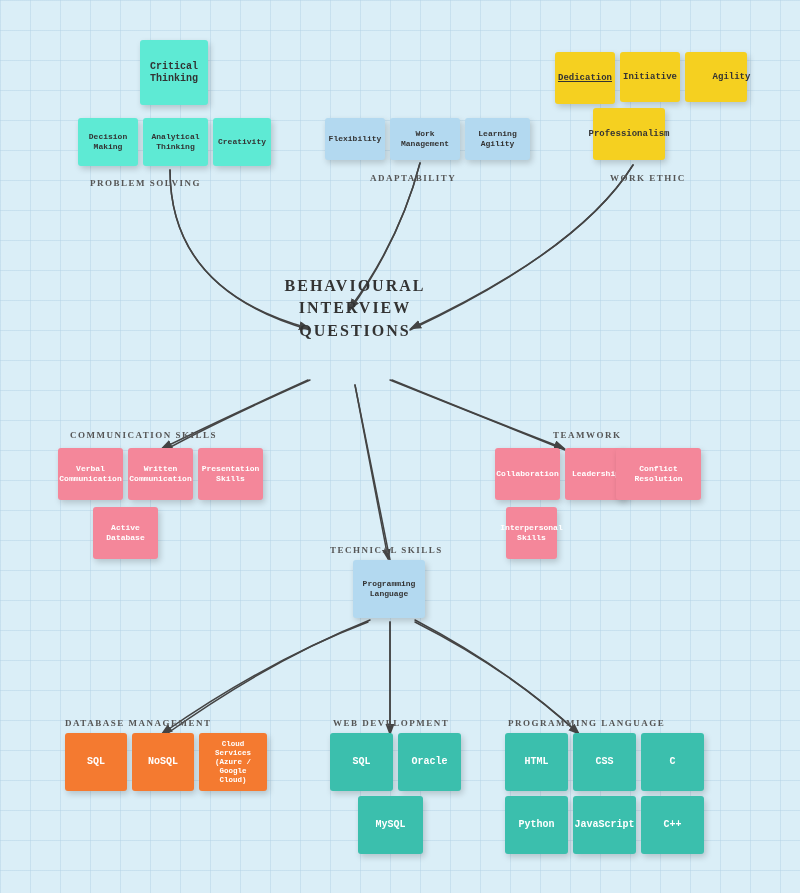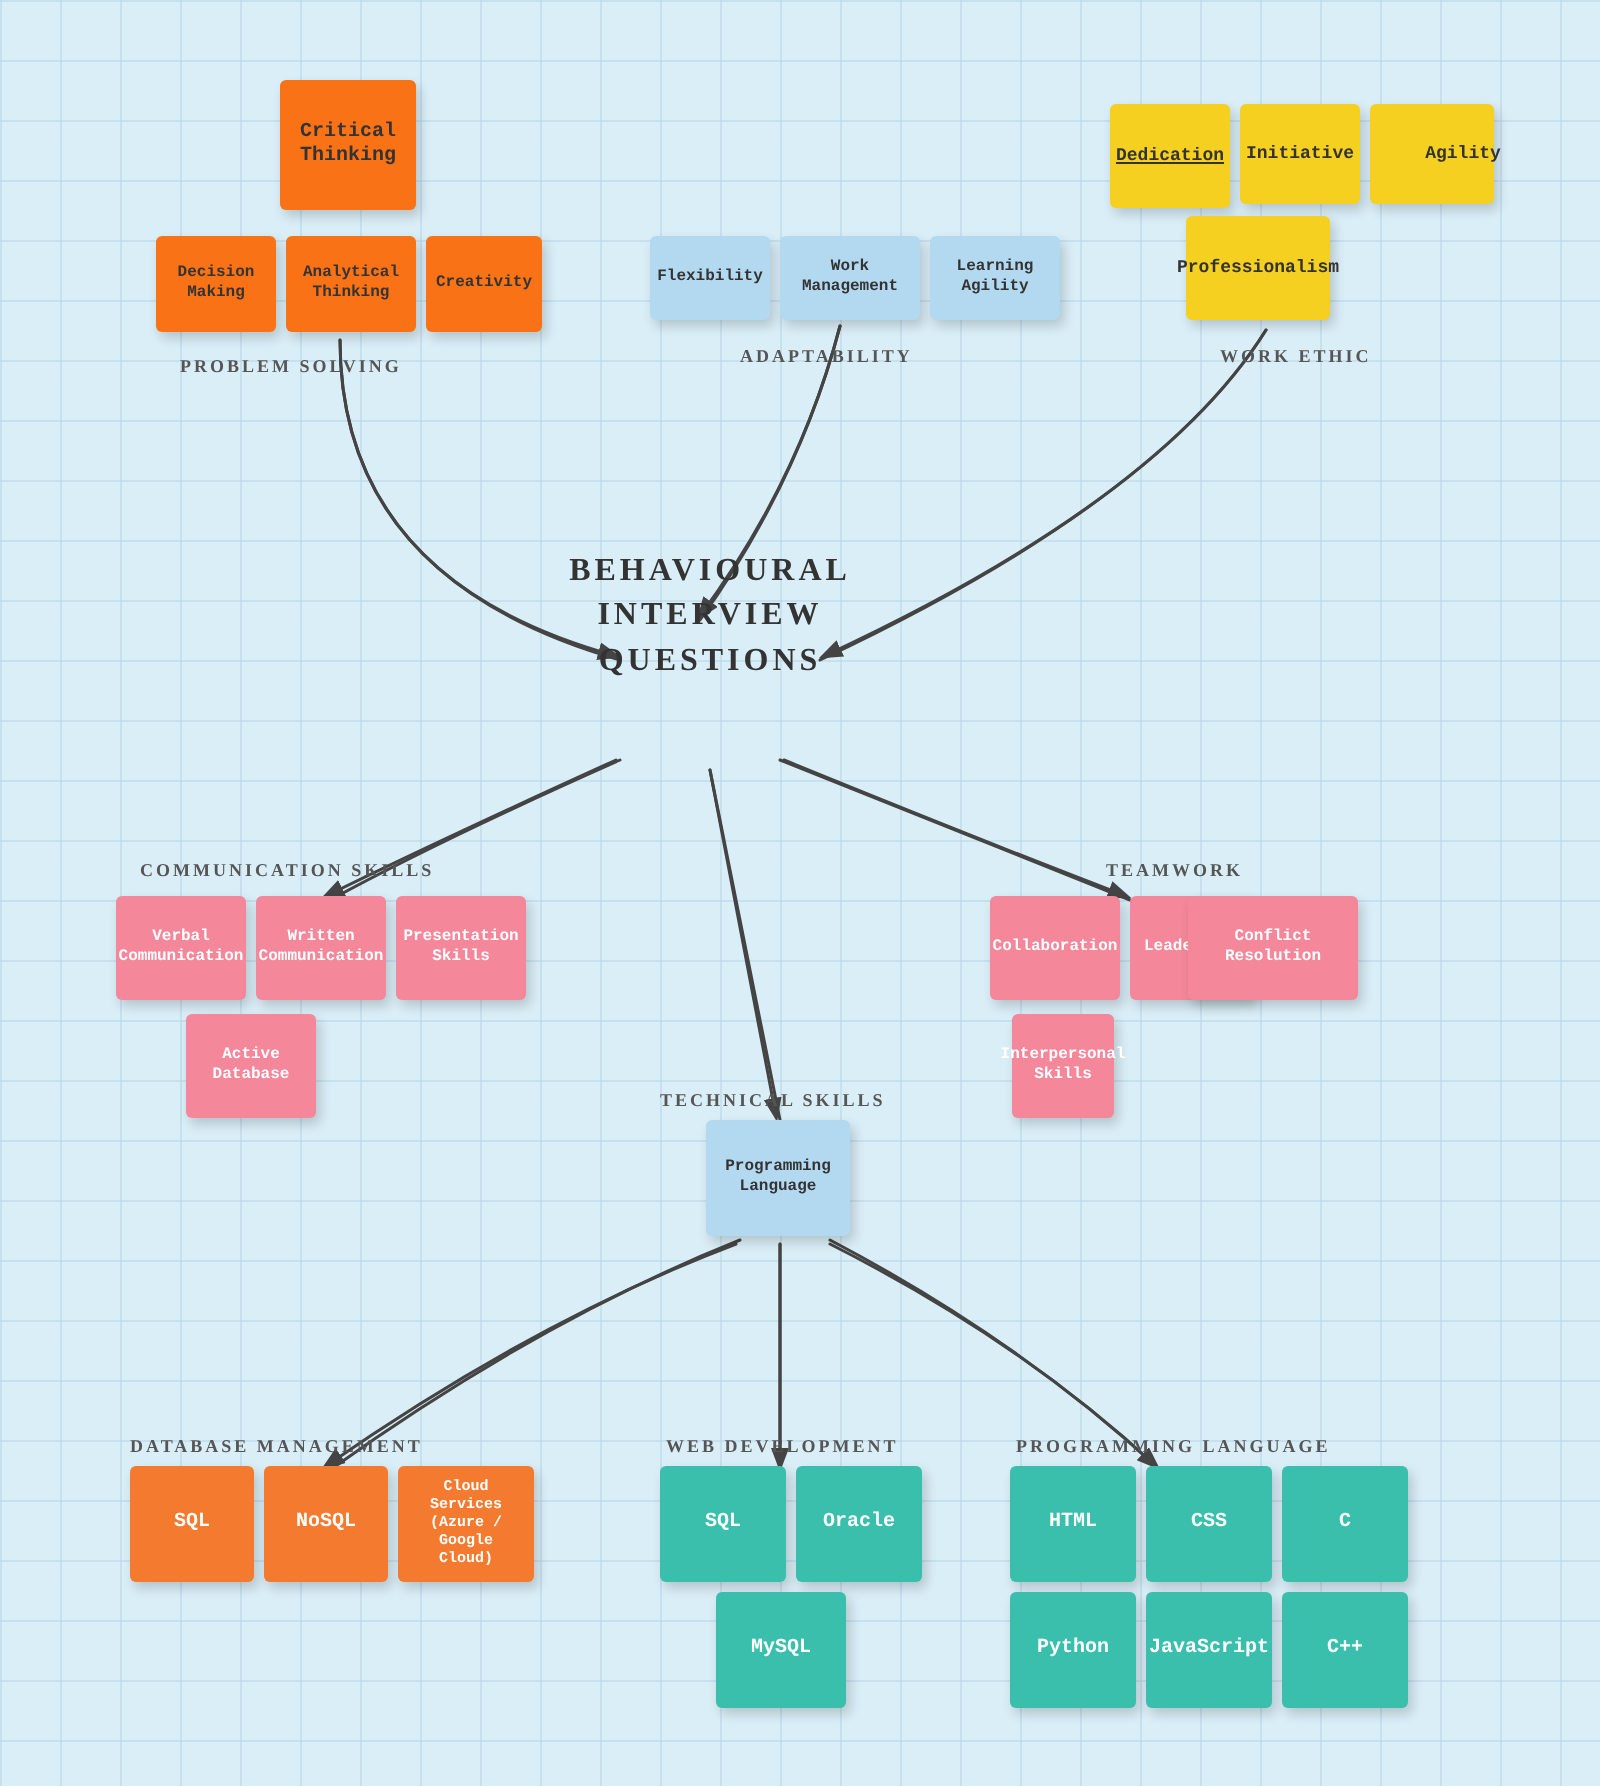--- a/index.html
+++ b/index.html
@@ -39,21 +39,21 @@
       align-items: center;
       justify-content: center;
       text-align: center;
       font-size: 9px;
       font-weight: bold;
       padding: 5px;
       line-height: 1.2;
       box-shadow: 2px 3px 6px rgba(0,0,0,0.18);
     }
     .sticky.yellow { background: #f5d020; color: #333; }
-    .sticky.green { background: #f97316; color: #333; }
+    .sticky.green { background: #5eead4; color: #333; }
     .sticky.blue-light { background: #b3d9f0; color: #333; }
     .sticky.pink { background: #f4879a; color: #fff; }
     .sticky.orange { background: #f47a30; color: #fff; }
     .sticky.teal { background: #3bbfad; color: #fff; }
 
     .section-label {
       position: absolute;
       font-size: 9px;
       font-weight: bold;
       letter-spacing: 1.5px;
@@ -139,21 +139,21 @@
 
   <div class="section-label" style="left:70px;top:430px;">Communication Skills</div>
   <div class="sticky pink" style="left:58px;top:448px;width:65px;height:52px;font-size:8px;">Verbal Communication</div>
   <div class="sticky pink" style="left:128px;top:448px;width:65px;height:52px;font-size:8px;">Written Communication</div>
   <div class="sticky pink" style="left:198px;top:448px;width:65px;height:52px;font-size:8px;">Presentation Skills</div>
   <div class="sticky pink" style="left:93px;top:507px;width:65px;height:52px;font-size:8px;">Active Database</div>
 
   <div class="section-label" style="left:553px;top:430px;">Teamwork</div>
   <div class="sticky pink" style="left:495px;top:448px;width:65px;height:52px;font-size:8px;">Collaboration</div>
   <div class="sticky pink" style="left:565px;top:448px;width:62px;height:52px;font-size:8px;">Leadership</div>
-  <div class="sticky pink" style="left:594px;top:448px;width:85px;height:52px;font-size:8px;">Conflict Resolution</div>
+  <div class="sticky pink" style="left:616px;top:448px;width:85px;height:52px;font-size:8px;">Conflict Resolution</div>
   <div class="sticky pink" style="left:506px;top:507px;width:51px;height:52px;font-size:8px;">Interpersonal Skills</div>
 
   <div class="section-label" style="left:330px;top:545px;">Technical Skills</div>
   <div class="sticky blue-light" style="left:353px;top:560px;width:72px;height:58px;font-size:8px;color:#333;">Programming Language</div>
 
   <div class="section-label" style="left:65px;top:718px;">Database Management</div>
   <div class="sticky orange" style="left:65px;top:733px;width:62px;height:58px;font-size:10px;">SQL</div>
   <div class="sticky orange" style="left:132px;top:733px;width:62px;height:58px;font-size:10px;">NoSQL</div>
   <div class="sticky orange" style="left:199px;top:733px;width:68px;height:58px;font-size:7.5px;">Cloud Services (Azure / Google Cloud)</div>
 

